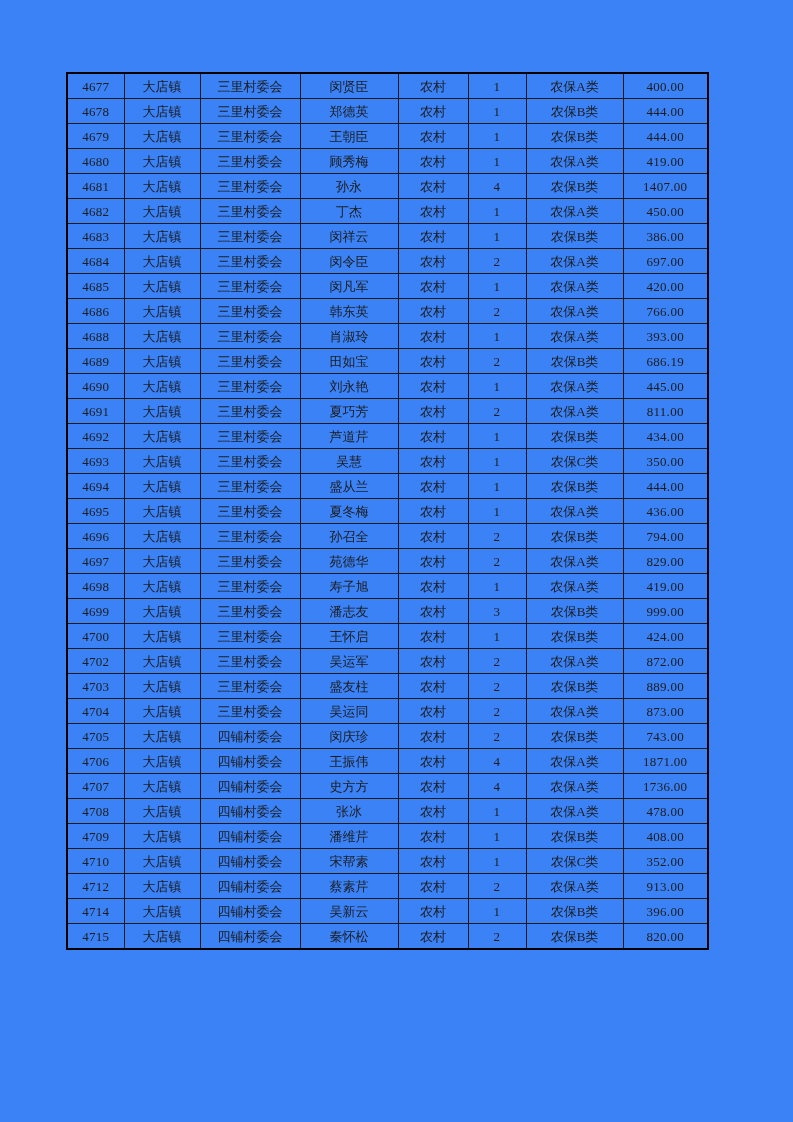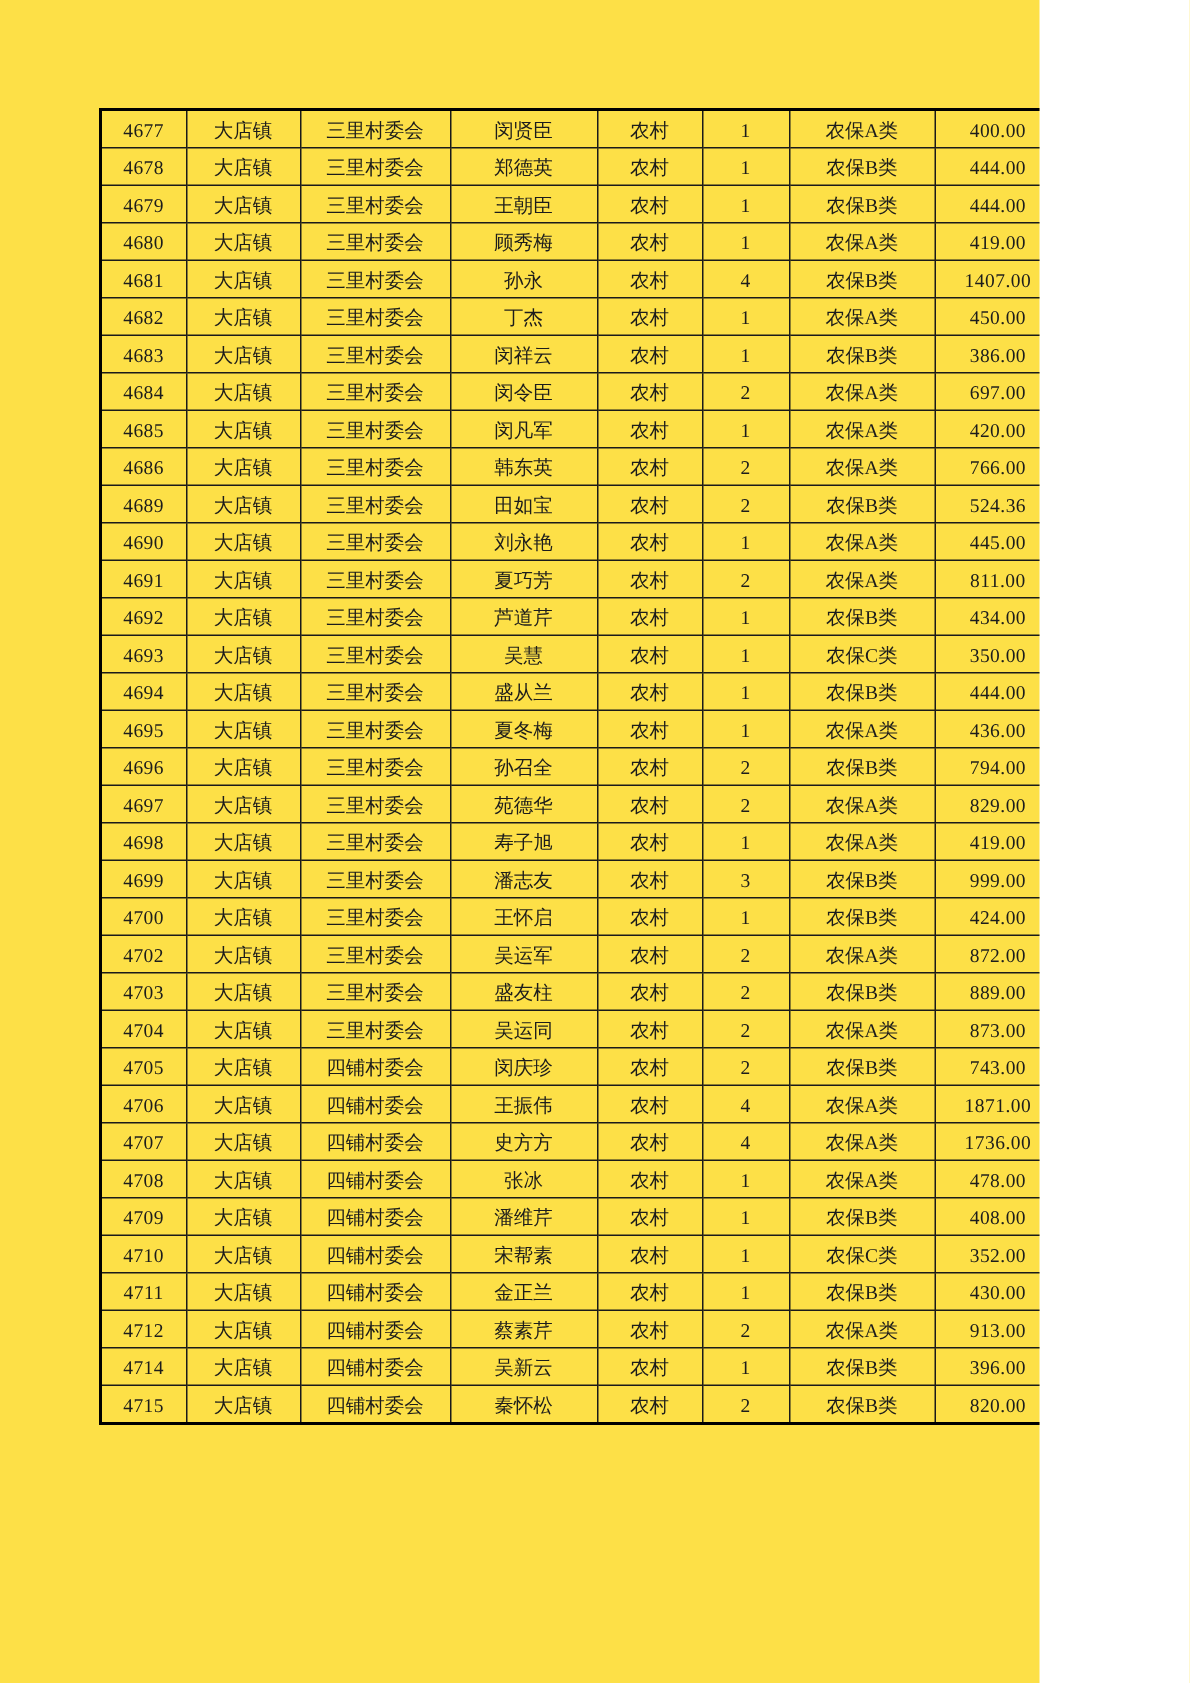--- a/index.html
+++ b/index.html
@@ -7,23 +7,23 @@
     padding: 0;
     background: #ffffff;
   }
   body {
     width: 793px;
     height: 1122px;
     font-family: "Liberation Serif", "DejaVu Serif", serif;
   }
   .sheet {
     position: relative;
-    width: 693px;
+    width: 793px;
     height: 1122px;
-    background: #fde047;
+    background: #3b82f6;
     overflow: hidden;
   }
   table.records {
     position: absolute;
     left: 66px;
     top: 72px;
     width: 641px;
     border-collapse: collapse;
     table-layout: fixed;
     border: 2px solid #000000;
@@ -155,28 +155,38 @@
           <td class="num">4686</td>
           <td>大店镇</td>
           <td>三里村委会</td>
           <td>韩东英</td>
           <td>农村</td>
           <td class="num">2</td>
           <td>农保A类</td>
           <td class="num">766.00</td>
         </tr>
         <tr>
+          <td class="num">4688</td>
+          <td>大店镇</td>
+          <td>三里村委会</td>
+          <td>肖淑玲</td>
+          <td>农村</td>
+          <td class="num">1</td>
+          <td>农保A类</td>
+          <td class="num">393.00</td>
+        </tr>
+        <tr>
           <td class="num">4689</td>
           <td>大店镇</td>
           <td>三里村委会</td>
           <td>田如宝</td>
           <td>农村</td>
           <td class="num">2</td>
           <td>农保B类</td>
-          <td class="num">524.36</td>
+          <td class="num">686.19</td>
         </tr>
         <tr>
           <td class="num">4690</td>
           <td>大店镇</td>
           <td>三里村委会</td>
           <td>刘永艳</td>
           <td>农村</td>
           <td class="num">1</td>
           <td>农保A类</td>
           <td class="num">445.00</td>
@@ -363,30 +373,20 @@
         </tr>
         <tr>
           <td class="num">4710</td>
           <td>大店镇</td>
           <td>四铺村委会</td>
           <td>宋帮素</td>
           <td>农村</td>
           <td class="num">1</td>
           <td>农保C类</td>
           <td class="num">352.00</td>
-        </tr>
-        <tr>
-          <td class="num">4711</td>
-          <td>大店镇</td>
-          <td>四铺村委会</td>
-          <td>金正兰</td>
-          <td>农村</td>
-          <td class="num">1</td>
-          <td>农保B类</td>
-          <td class="num">430.00</td>
         </tr>
         <tr>
           <td class="num">4712</td>
           <td>大店镇</td>
           <td>四铺村委会</td>
           <td>蔡素芹</td>
           <td>农村</td>
           <td class="num">2</td>
           <td>农保A类</td>
           <td class="num">913.00</td>

